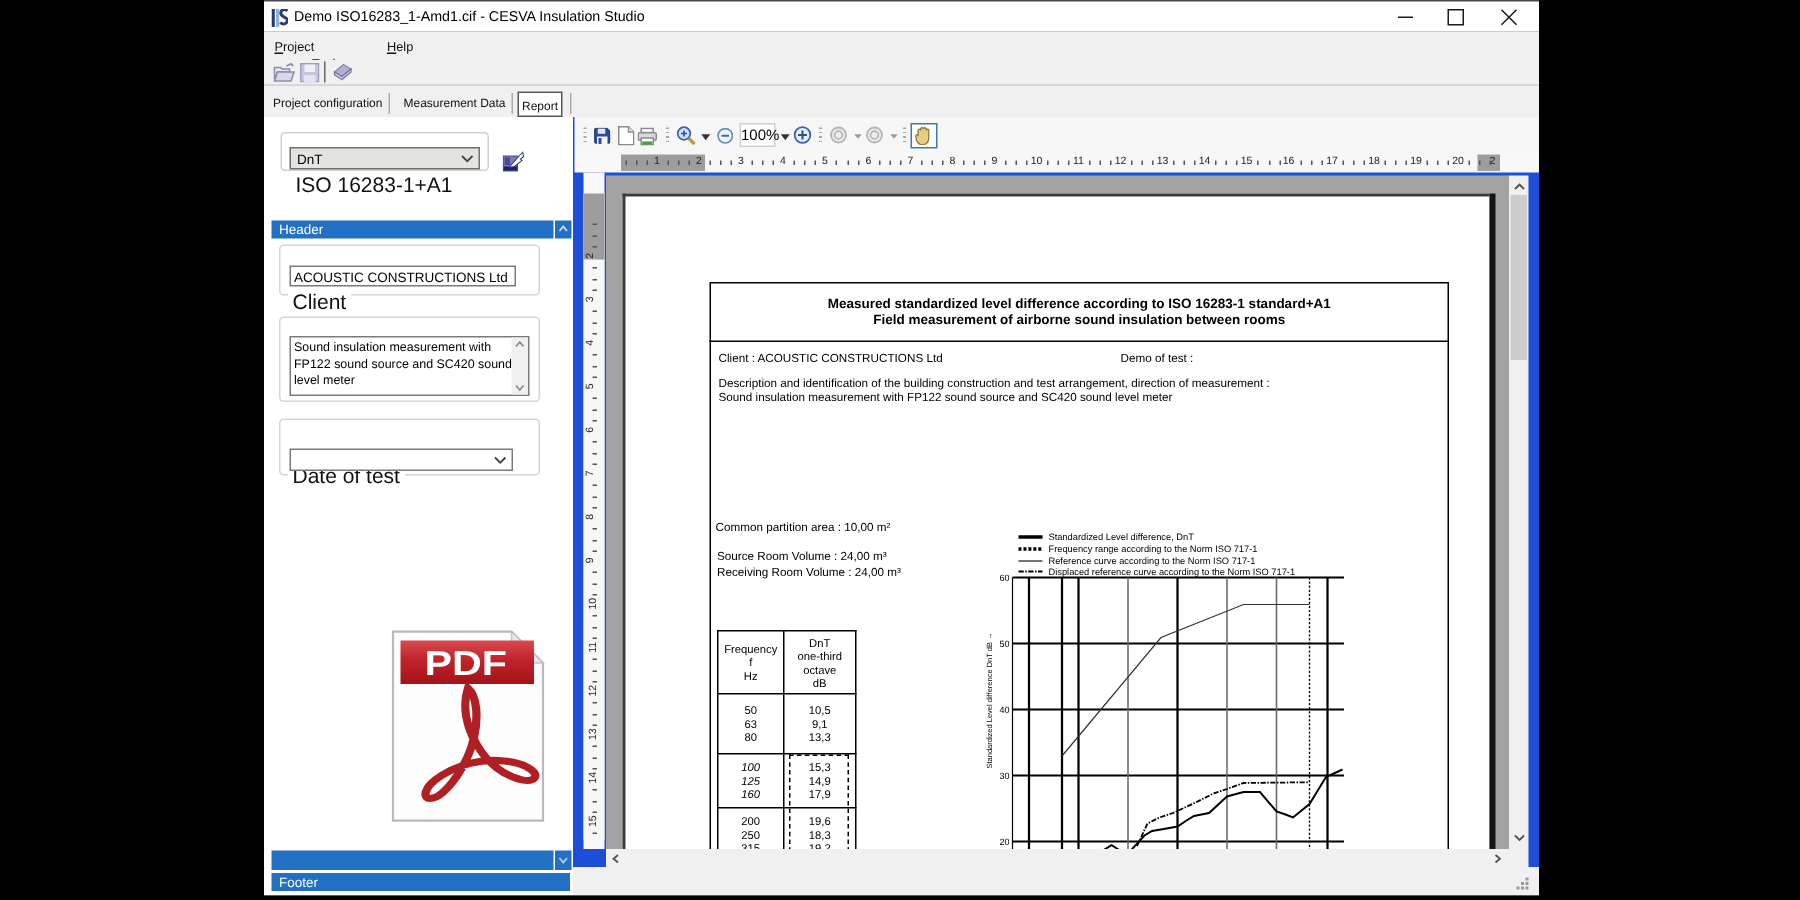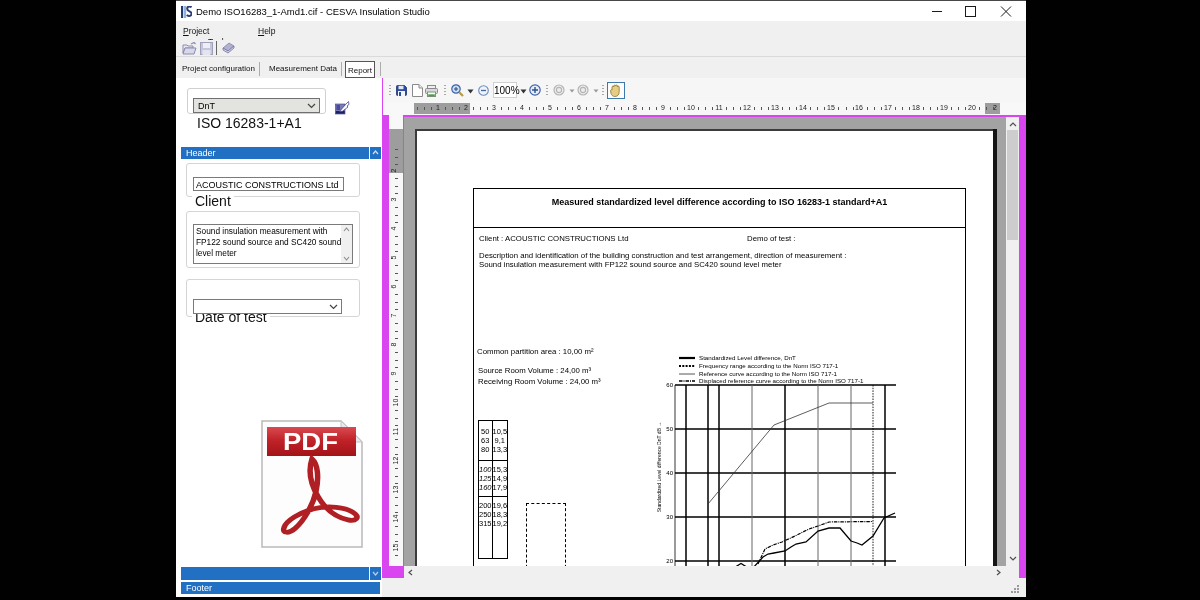--- a/index.html
+++ b/index.html
@@ -1,19 +1,19 @@
 <!DOCTYPE html>
 <html><head>
 <meta charset="utf-8">
 <style>
 * { margin:0; padding:0; box-sizing:border-box; }
 html,body { width:1200px; height:600px; overflow:hidden; background:#000; }
 body { font-family:"Liberation Sans", sans-serif; }
 #stage { position:absolute; left:0; top:0; width:1200px; height:600px; background:#010101; }
-#win { position:absolute; left:176px; top:0; width:850px; height:597px; background:#d946ef; overflow:hidden; }
+#win { position:absolute; left:176px; top:0; width:850px; height:597px; background:#1d4ed8; overflow:hidden; }
 .abs { position:absolute; }
 
 
 #titlebar { position:absolute; left:0; top:0; width:850px; height:21px; background:#ffffff; border-top:1px solid #484848; }
 #title-text { position:absolute; left:20px; top:5px; font-size:9.5px; color:#000; white-space:nowrap; }
 .winbtn { position:absolute; top:0; width:34px; height:21px; color:#1a1a1a; }
 
 
 #menubar { position:absolute; left:0; top:21px; width:850px; height:19px; background:#f0f0f0; }
 .menuitem { position:absolute; top:5px; font-size:8.5px; color:#111; }
@@ -422,30 +422,35 @@
 <div class="rtickv" style="top:425.8px;"></div>
 <div class="rtickv" style="top:440.2px;"></div>
         </div>
   </div>
   <div id="viewport">
     <div id="page">
 
       <div class="abs" style="left:56px; top:57px; width:493px; height:400px; border:1px solid #000;"></div>
       <div class="abs" style="left:56px; top:96px; width:493px; height:1px; background:#000;"></div>
       <div class="ptxt" style="left:56px; top:66px; width:493px; text-align:center; font-weight:bold; font-size:9px;">Measured standardized level difference according to ISO 16283-1 standard+A1</div>
+      <div class="ptxt" style="left:56px; top:77px; width:493px; text-align:center; font-weight:bold; font-size:9px;">Field measurement of airborne sound insulation between rooms</div>
       <div class="ptxt" style="left:62px; top:103px;">Client : ACOUSTIC CONSTRUCTIONS Ltd</div>
       <div class="ptxt" style="left:330px; top:103px;">Demo of test :</div>
       <div class="ptxt" style="left:62px; top:120px;">Description and identification of the building construction and test arrangement, direction of measurement :</div>
       <div class="ptxt" style="left:62px; top:129px;">Sound insulation measurement with FP122 sound source and SC420 sound level meter</div>
       <div class="ptxt" style="left:60px; top:216px;">Common partition area : 10,00 m²</div>
       <div class="ptxt" style="left:61px; top:235px;">Source Room Volume : 24,00 m³</div>
       <div class="ptxt" style="left:61px; top:246px;">Receiving Room Volume : 24,00 m³</div>
 
       <table class="rep abs" style="left:61px; top:289px;">
         <tbody>
+              <tr>
+                <td style="width:44px; height:42px;">Frequency<br>f<br>Hz</td>
+                <td style="width:48px;">DnT<br>one-third<br>octave<br>dB</td>
+              </tr>
         <tr>
                 <td style="height:40px;">50<br>63<br>80</td>
                 <td>10,5<br>9,1<br>13,3</td>
               </tr>
         <tr>
                 <td style="height:36px;font-style:italic;">100<br>125<br>160</td>
                 <td>15,3<br>14,9<br>17,9</td>
               </tr>
         <tr>
                 <td style="height:62px; vertical-align:top; padding-top:4px;">200<br>250<br>315</td>

